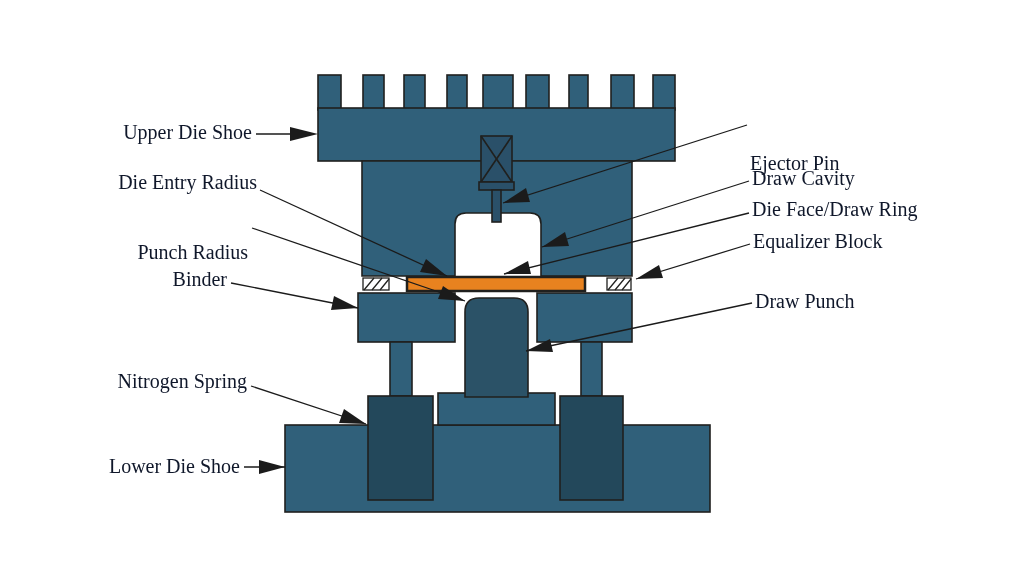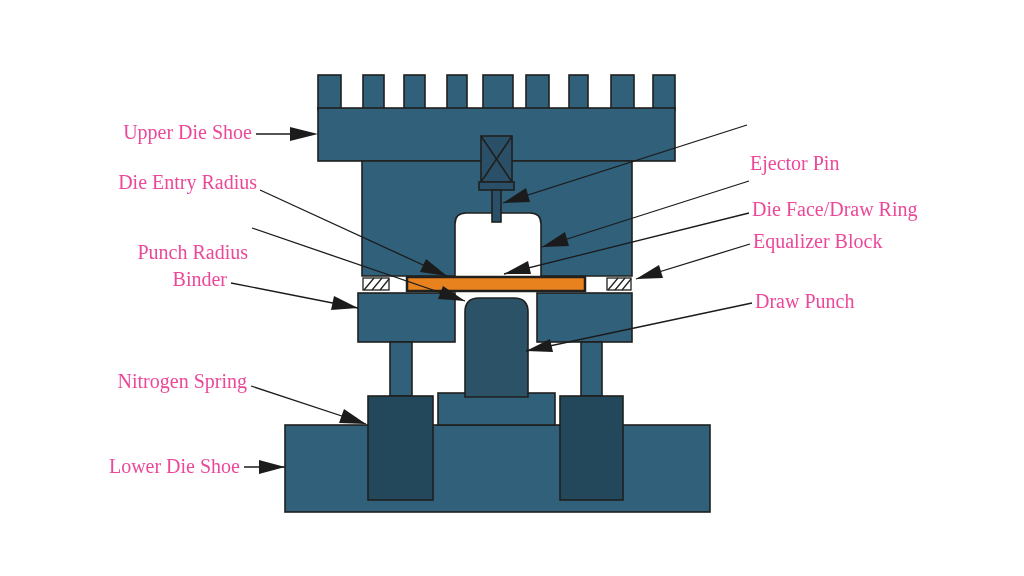--- a/index.html
+++ b/index.html
@@ -9,21 +9,21 @@
     width:1024px;height:576px;
     background:#ffffff;
     overflow:hidden;
     font-family:"Liberation Serif", serif;
   }
   #stage svg{position:absolute;left:0;top:0;}
   .label{
     position:absolute;
     font-size:20px;
     line-height:23px;
-    color:#ec4899;
+    color:#0f172a;
     white-space:nowrap;
   }
   .label.ra{text-align:right;}
 </style>
 </head>
 <body>
 
 <div id="stage">
 
   <svg width="1024" height="576" viewBox="0 0 1024 576">
@@ -112,17 +112,18 @@
   </svg>
 
   <div class="label ra" style="right:772px; top:121px;">Upper Die Shoe</div>
   <div class="label ra" style="right:767px; top:171px;">Die Entry Radius</div>
   <div class="label ra" style="right:776px; top:209px;margin-top:32px;">Punch Radius</div>
   <div class="label ra" style="right:797px; top:268px;">Binder</div>
   <div class="label ra" style="right:777px; top:370px;">Nitrogen Spring</div>
   <div class="label ra" style="right:784px; top:455px;">Lower Die Shoe</div>
 
   <div class="label" style="left:750px; top:112px;margin-top:40px;">Ejector Pin</div>
+  <div class="label" style="left:752px; top:167px;">Draw Cavity</div>
   <div class="label" style="left:752px; top:198px;">Die Face/Draw Ring</div>
   <div class="label" style="left:753px; top:230px;">Equalizer Block</div>
   <div class="label" style="left:755px; top:290px;">Draw Punch</div>
 
 </div>
 
 </body></html>

